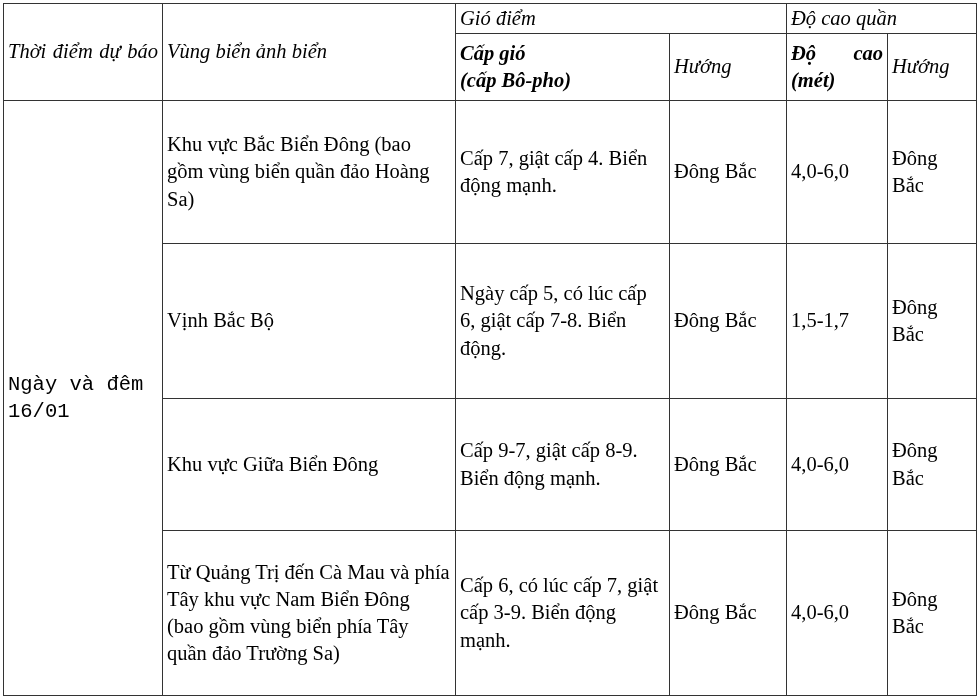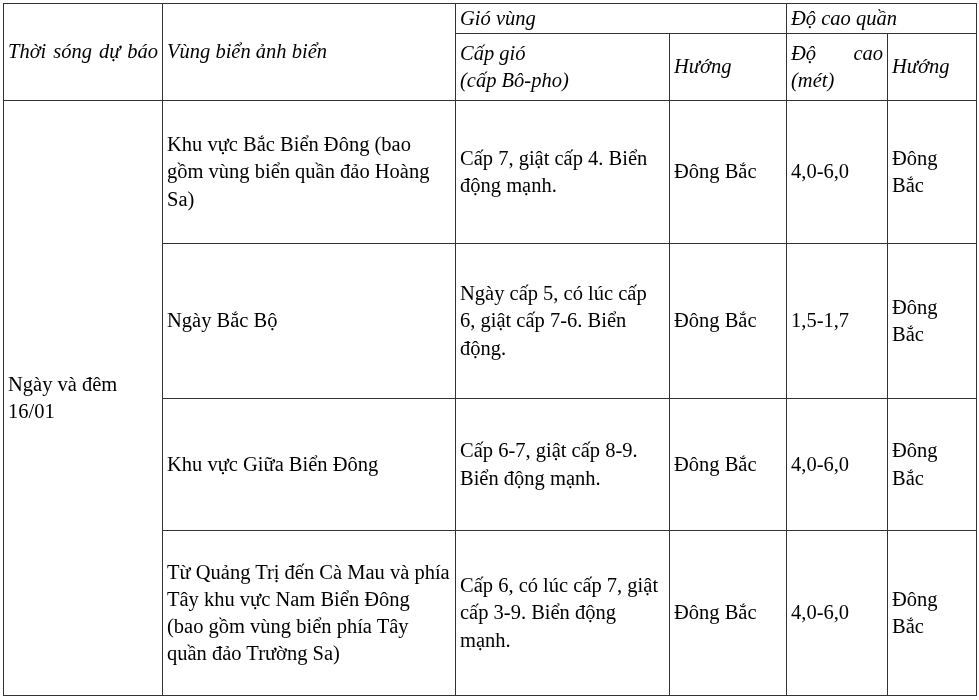--- a/index.html
+++ b/index.html
@@ -58,41 +58,42 @@
   .hdr {
     font-style: italic;
     vertical-align: top;
     padding-top: 2px;
   }
   .hdr.mid { vertical-align: middle; padding-top: 0; }
   .hdr-just {
     text-align: justify;
     text-align-last: justify;
   }
-  .hdr .ln { display: block; }
+  .hdr .ln { display: block; font-weight: bold; }
 
   
   tr.hdr-row-1 { height: 30px; }
   tr.hdr-row-2 { height: 67px; }
 
   
   .body-cell {
     font-style: normal;
     vertical-align: middle;
   }
   .just {
     text-align: justify;
     text-align-last: left;
     hyphens: none;
   }
 
   .cell-time {
     vertical-align: middle;
     text-align: justify;
     text-align-last: left;
+    font-family: Liberation Mono, monospace;
   }
 
   
   tr.r1 { height: 143px; }
   tr.r2 { height: 155px; }
   tr.r3 { height: 132px; }
   tr.r4 { height: 165px; margin-top: 12px; }
 </style>
 </head>
 <body>
@@ -104,23 +105,23 @@
       <col class="c-time">
       <col class="c-area">
       <col class="c-level">
       <col class="c-wdir">
       <col class="c-hgt">
       <col class="c-sdir">
     </colgroup>
 
     <thead>
       <tr class="hdr-row-1">
-        <th class="hdr hdr-just" rowspan="2">Thời sóng dự báo</th>
+        <th class="hdr hdr-just" rowspan="2">Thời điểm dự báo</th>
         <th class="hdr mid" rowspan="2">Vùng biển ảnh biển</th>
-        <th class="hdr" colspan="2">Gió vùng</th>
+        <th class="hdr" colspan="2">Gió điểm</th>
         <th class="hdr" colspan="2">Độ cao quần</th>
       </tr>
       <tr class="hdr-row-2">
         <th class="hdr">
           <span class="ln">Cấp gió</span>
           <span class="ln">(cấp Bô-pho)</span>
         </th>
         <th class="hdr mid">Hướng</th>
         <th class="hdr">
           <span class="ln hdr-just">Độ cao</span>
@@ -134,30 +135,30 @@
       <tr class="r1">
         <td class="body-cell cell-time" rowspan="4">Ngày và đêm 16/01</td>
         <td class="body-cell just">Khu vực Bắc Biển Đông (bao gồm vùng biển quần đảo Hoàng Sa)</td>
         <td class="body-cell just">Cấp 7, giật cấp 4. Biển động mạnh.</td>
         <td class="body-cell">Đông Bắc</td>
         <td class="body-cell">4,0-6,0</td>
         <td class="body-cell">Đông Bắc</td>
       </tr>
 
       <tr class="r2">
-        <td class="body-cell">Ngày Bắc Bộ</td>
-        <td class="body-cell just">Ngày cấp 5, có lúc cấp 6, giật cấp 7-6. Biển động.</td>
+        <td class="body-cell">Vịnh Bắc Bộ</td>
+        <td class="body-cell just">Ngày cấp 5, có lúc cấp 6, giật cấp 7-8. Biển động.</td>
         <td class="body-cell">Đông Bắc</td>
         <td class="body-cell">1,5-1,7</td>
         <td class="body-cell">Đông Bắc</td>
       </tr>
 
       <tr class="r3">
         <td class="body-cell">Khu vực Giữa Biển Đông</td>
-        <td class="body-cell just">Cấp 6-7, giật cấp 8-9. Biển động mạnh.</td>
+        <td class="body-cell just">Cấp 9-7, giật cấp 8-9. Biển động mạnh.</td>
         <td class="body-cell">Đông Bắc</td>
         <td class="body-cell">4,0-6,0</td>
         <td class="body-cell">Đông Bắc</td>
       </tr>
 
       <tr class="r4">
         <td class="body-cell just">Từ Quảng Trị đến Cà Mau và phía Tây khu vực Nam Biển Đông (bao gồm vùng biển phía Tây quần đảo Trường Sa)</td>
         <td class="body-cell just">Cấp 6, có lúc cấp 7, giật cấp 3-9. Biển động mạnh.</td>
         <td class="body-cell">Đông Bắc</td>
         <td class="body-cell">4,0-6,0</td>

